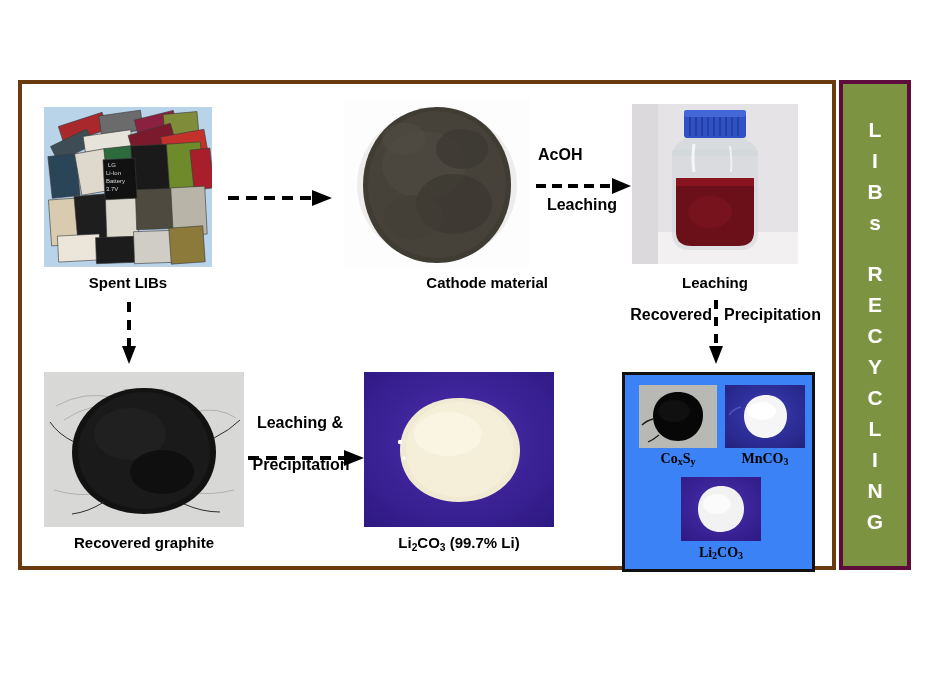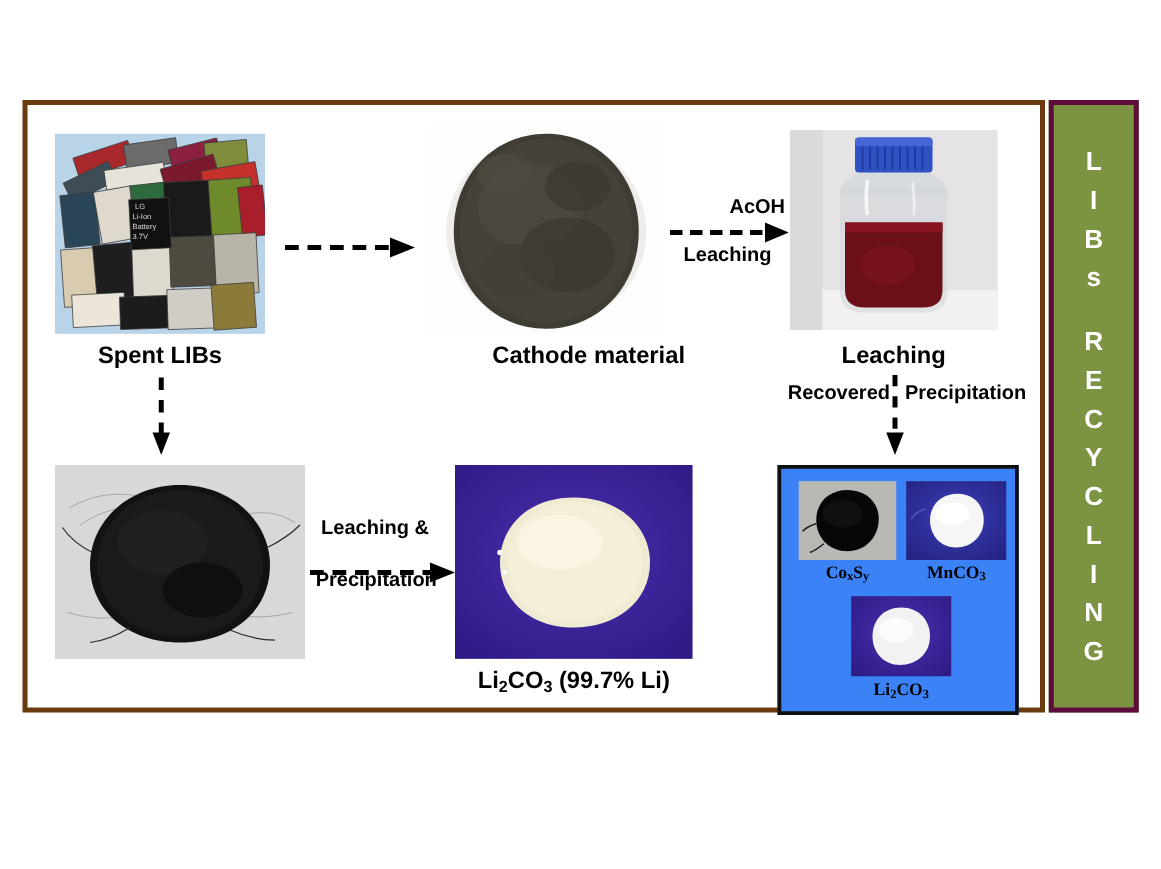--- a/index.html
+++ b/index.html
@@ -98,21 +98,21 @@
   .sub-label sub { font-size: 10px; vertical-align: -2px; }
 
   
   .label {
     position: absolute;
     font-family: "Liberation Sans", sans-serif;
     font-weight: bold;
     color: #000000;
     white-space: nowrap;
   }
-  .label-main { font-size: 19px; }
+  .label-main { font-size: 15px; }
   .label-step { font-size: 16px; }
   .label sub { font-size: 0.68em; vertical-align: -0.28em; }
 
   
   .arrow { position: absolute; }
   .arrow svg { display:block; }
 </style>
 </head>
 <body>
 
@@ -224,20 +224,21 @@
         <ellipse cx="86" cy="62" rx="36" ry="26" fill="#222222" opacity="0.8"></ellipse>
         <ellipse cx="118" cy="100" rx="32" ry="22" fill="#0c0c0c" opacity="0.8"></ellipse>
         <g stroke="#2e2e2e" stroke-width="1" fill="none">
           <path d="M30 70 Q14 62 6 50"></path>
             <path d="M170 66 Q186 58 196 48"></path>
           <path d="M60 130 Q44 140 28 142"></path>
             <path d="M140 132 Q158 140 176 140"></path>
         </g>
       </svg>
     </div>
+    <div class="label label-main" style="left:6px; top:450px; width:232px; text-align:center;">Recovered graphite</div>
 
     <div class="photo" id="photo-li2co3">
       <svg width="190" height="155" viewBox="0 0 190 155">
         <defs>
           <radialGradient id="pg1" cx="50%" cy="45%" r="75%">
             <stop offset="0%" stop-color="#4b2fb0"></stop>
             <stop offset="100%" stop-color="#2d1880"></stop>
           </radialGradient>
         </defs>
         <rect width="190" height="155" fill="url(#pg1)"></rect>
@@ -294,21 +295,21 @@
       <div class="sub-label" style="left:46px; top:170px; width:100px;"><span>Li</span><sub>2</sub><span>CO</span><sub>3</sub></div>
     </div>
 
     <div class="arrow" style="left:204px; top:104px;">
       <svg width="110" height="20" viewBox="0 0 110 20">
         <line x1="2" y1="10" x2="88" y2="10" stroke="#000" stroke-width="4" stroke-dasharray="11 7"></line>
         <polygon points="86,2 106,10 86,18" fill="#000"></polygon>
       </svg>
     </div>
 
-    <div class="label label-step" style="left:516px; top:73px; width:90px; text-align:right;">AcOH</div>
+    <div class="label label-step" style="left:516px; top:62px; width:90px; text-align:left;">AcOH</div>
     <div class="arrow" style="left:512px; top:92px;">
       <svg width="100" height="20" viewBox="0 0 100 20">
         <line x1="2" y1="10" x2="80" y2="10" stroke="#000" stroke-width="4" stroke-dasharray="10 6"></line>
         <polygon points="78,2 97,10 78,18" fill="#000"></polygon>
       </svg>
     </div>
     <div class="label label-step" style="left:508px; top:112px; width:104px; text-align:center;">Leaching</div>
 
     <div class="arrow" style="left:96px; top:216px;">
       <svg width="22" height="66" viewBox="0 0 22 66">

